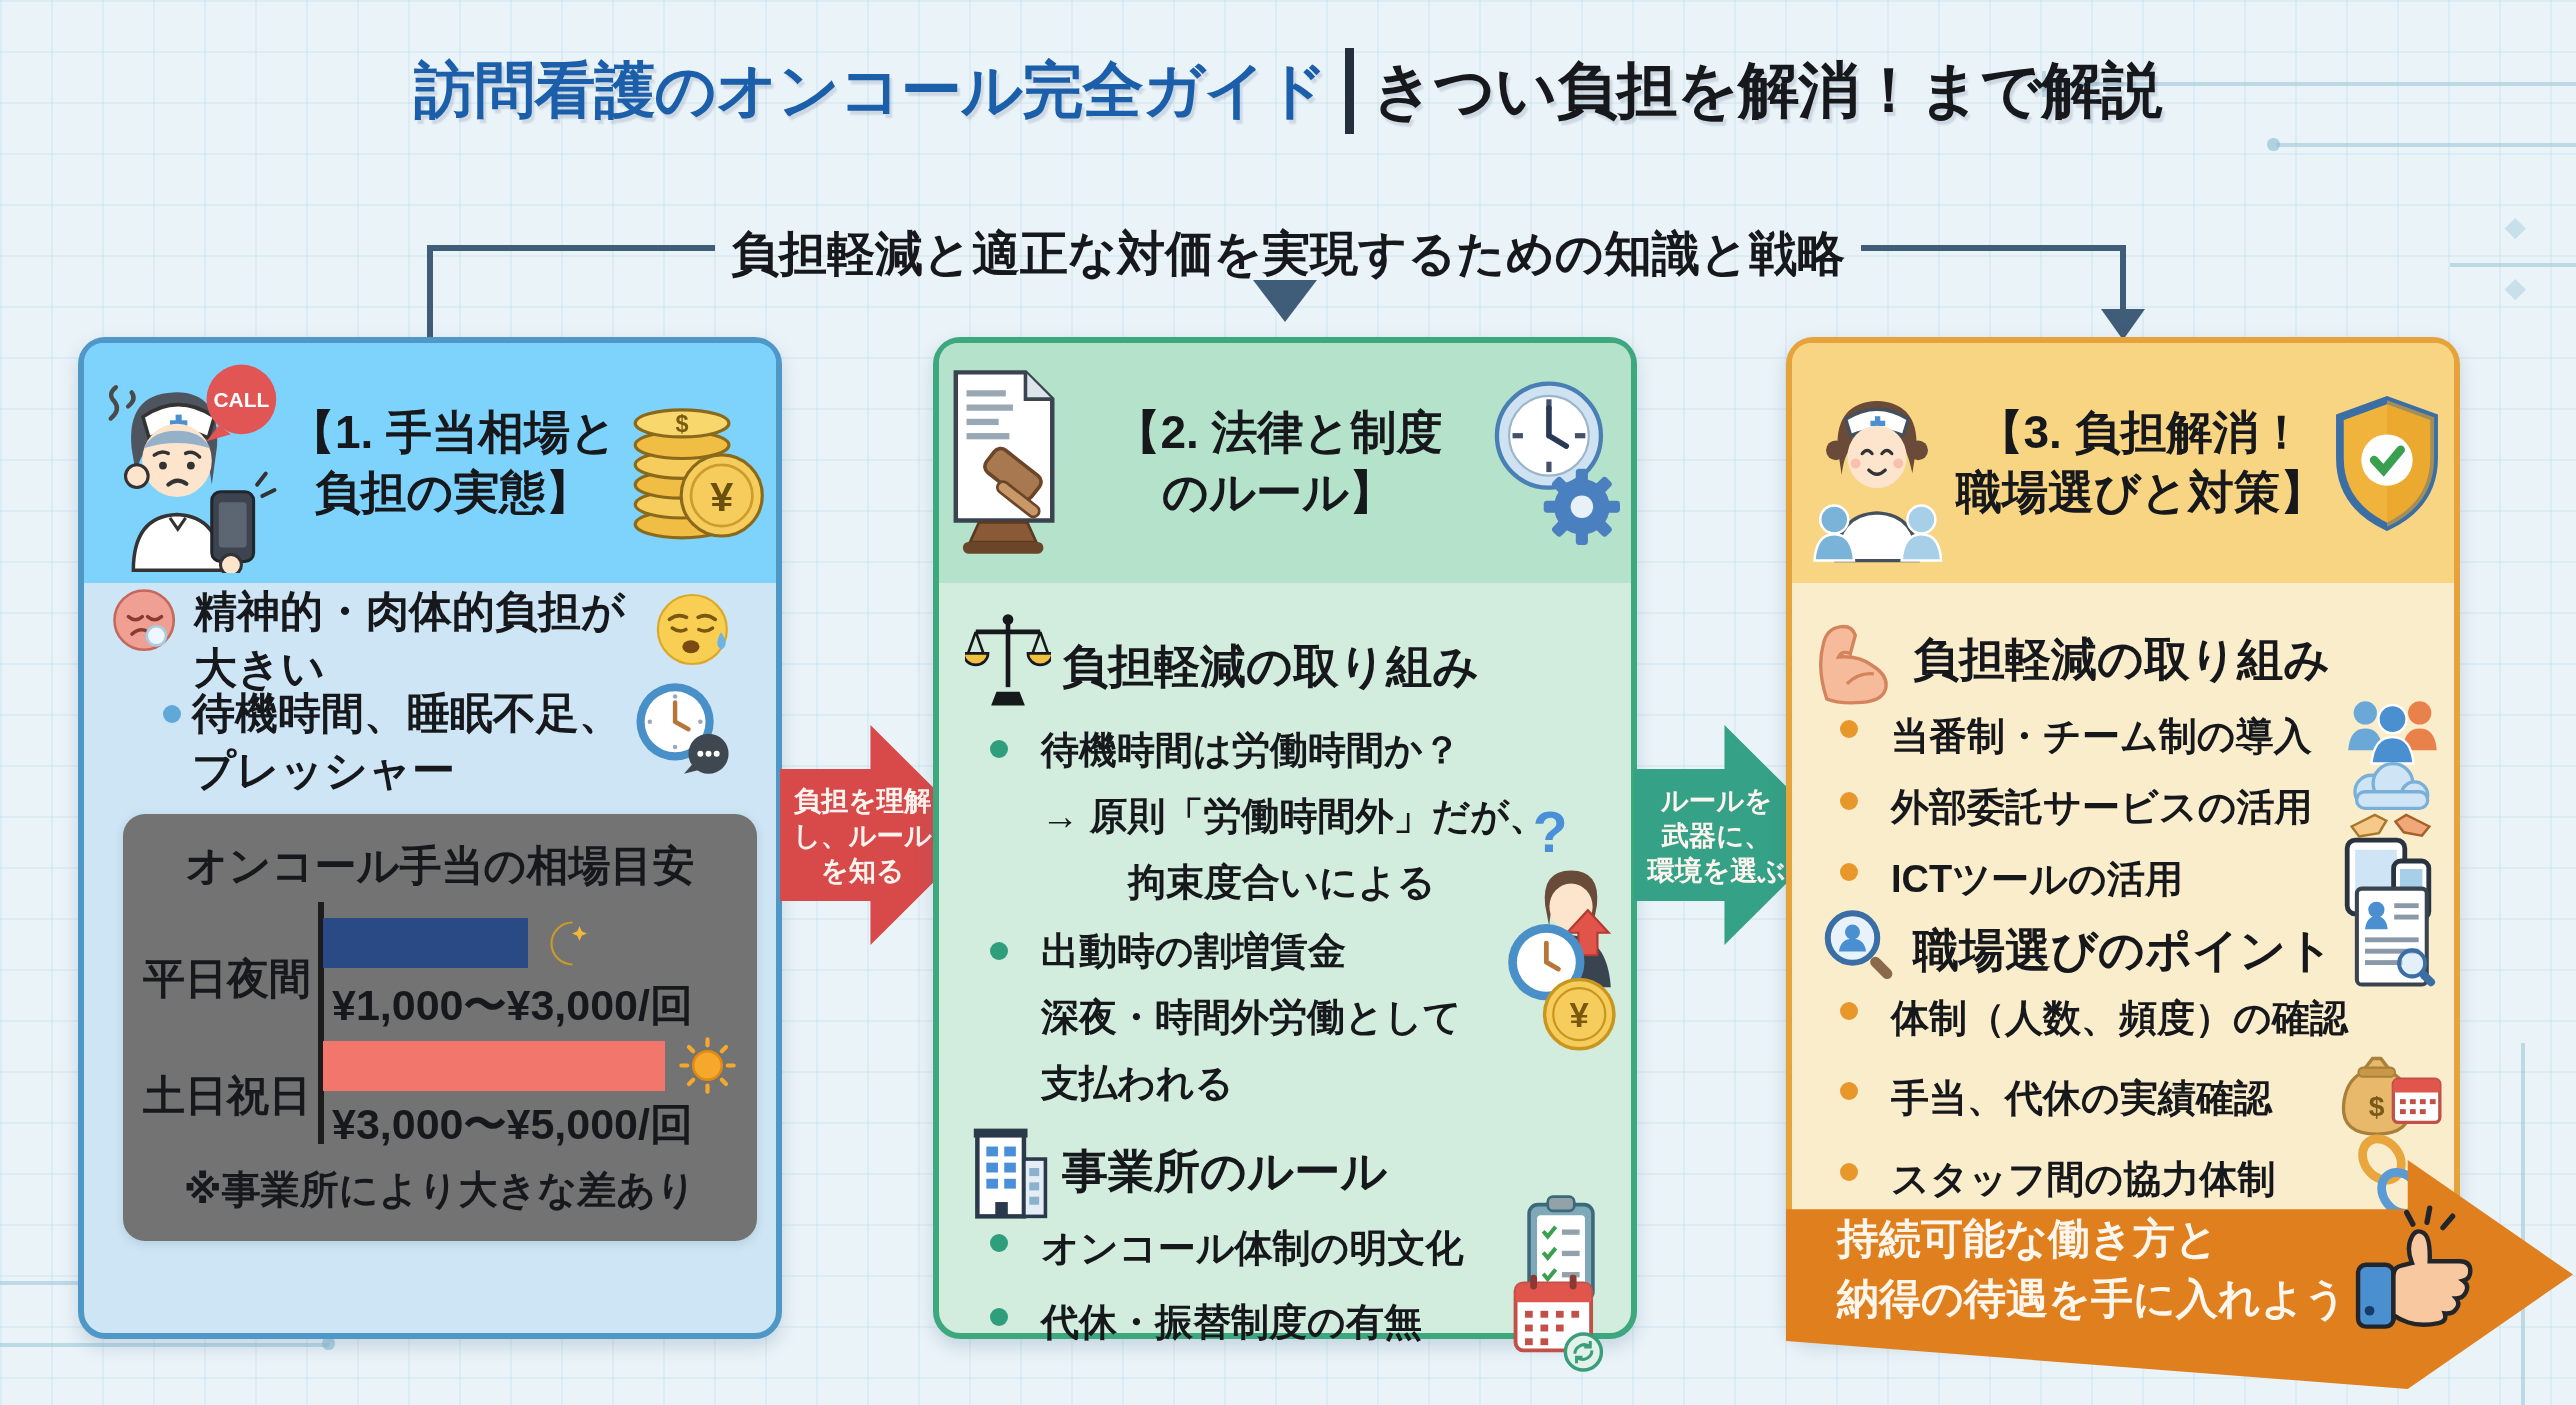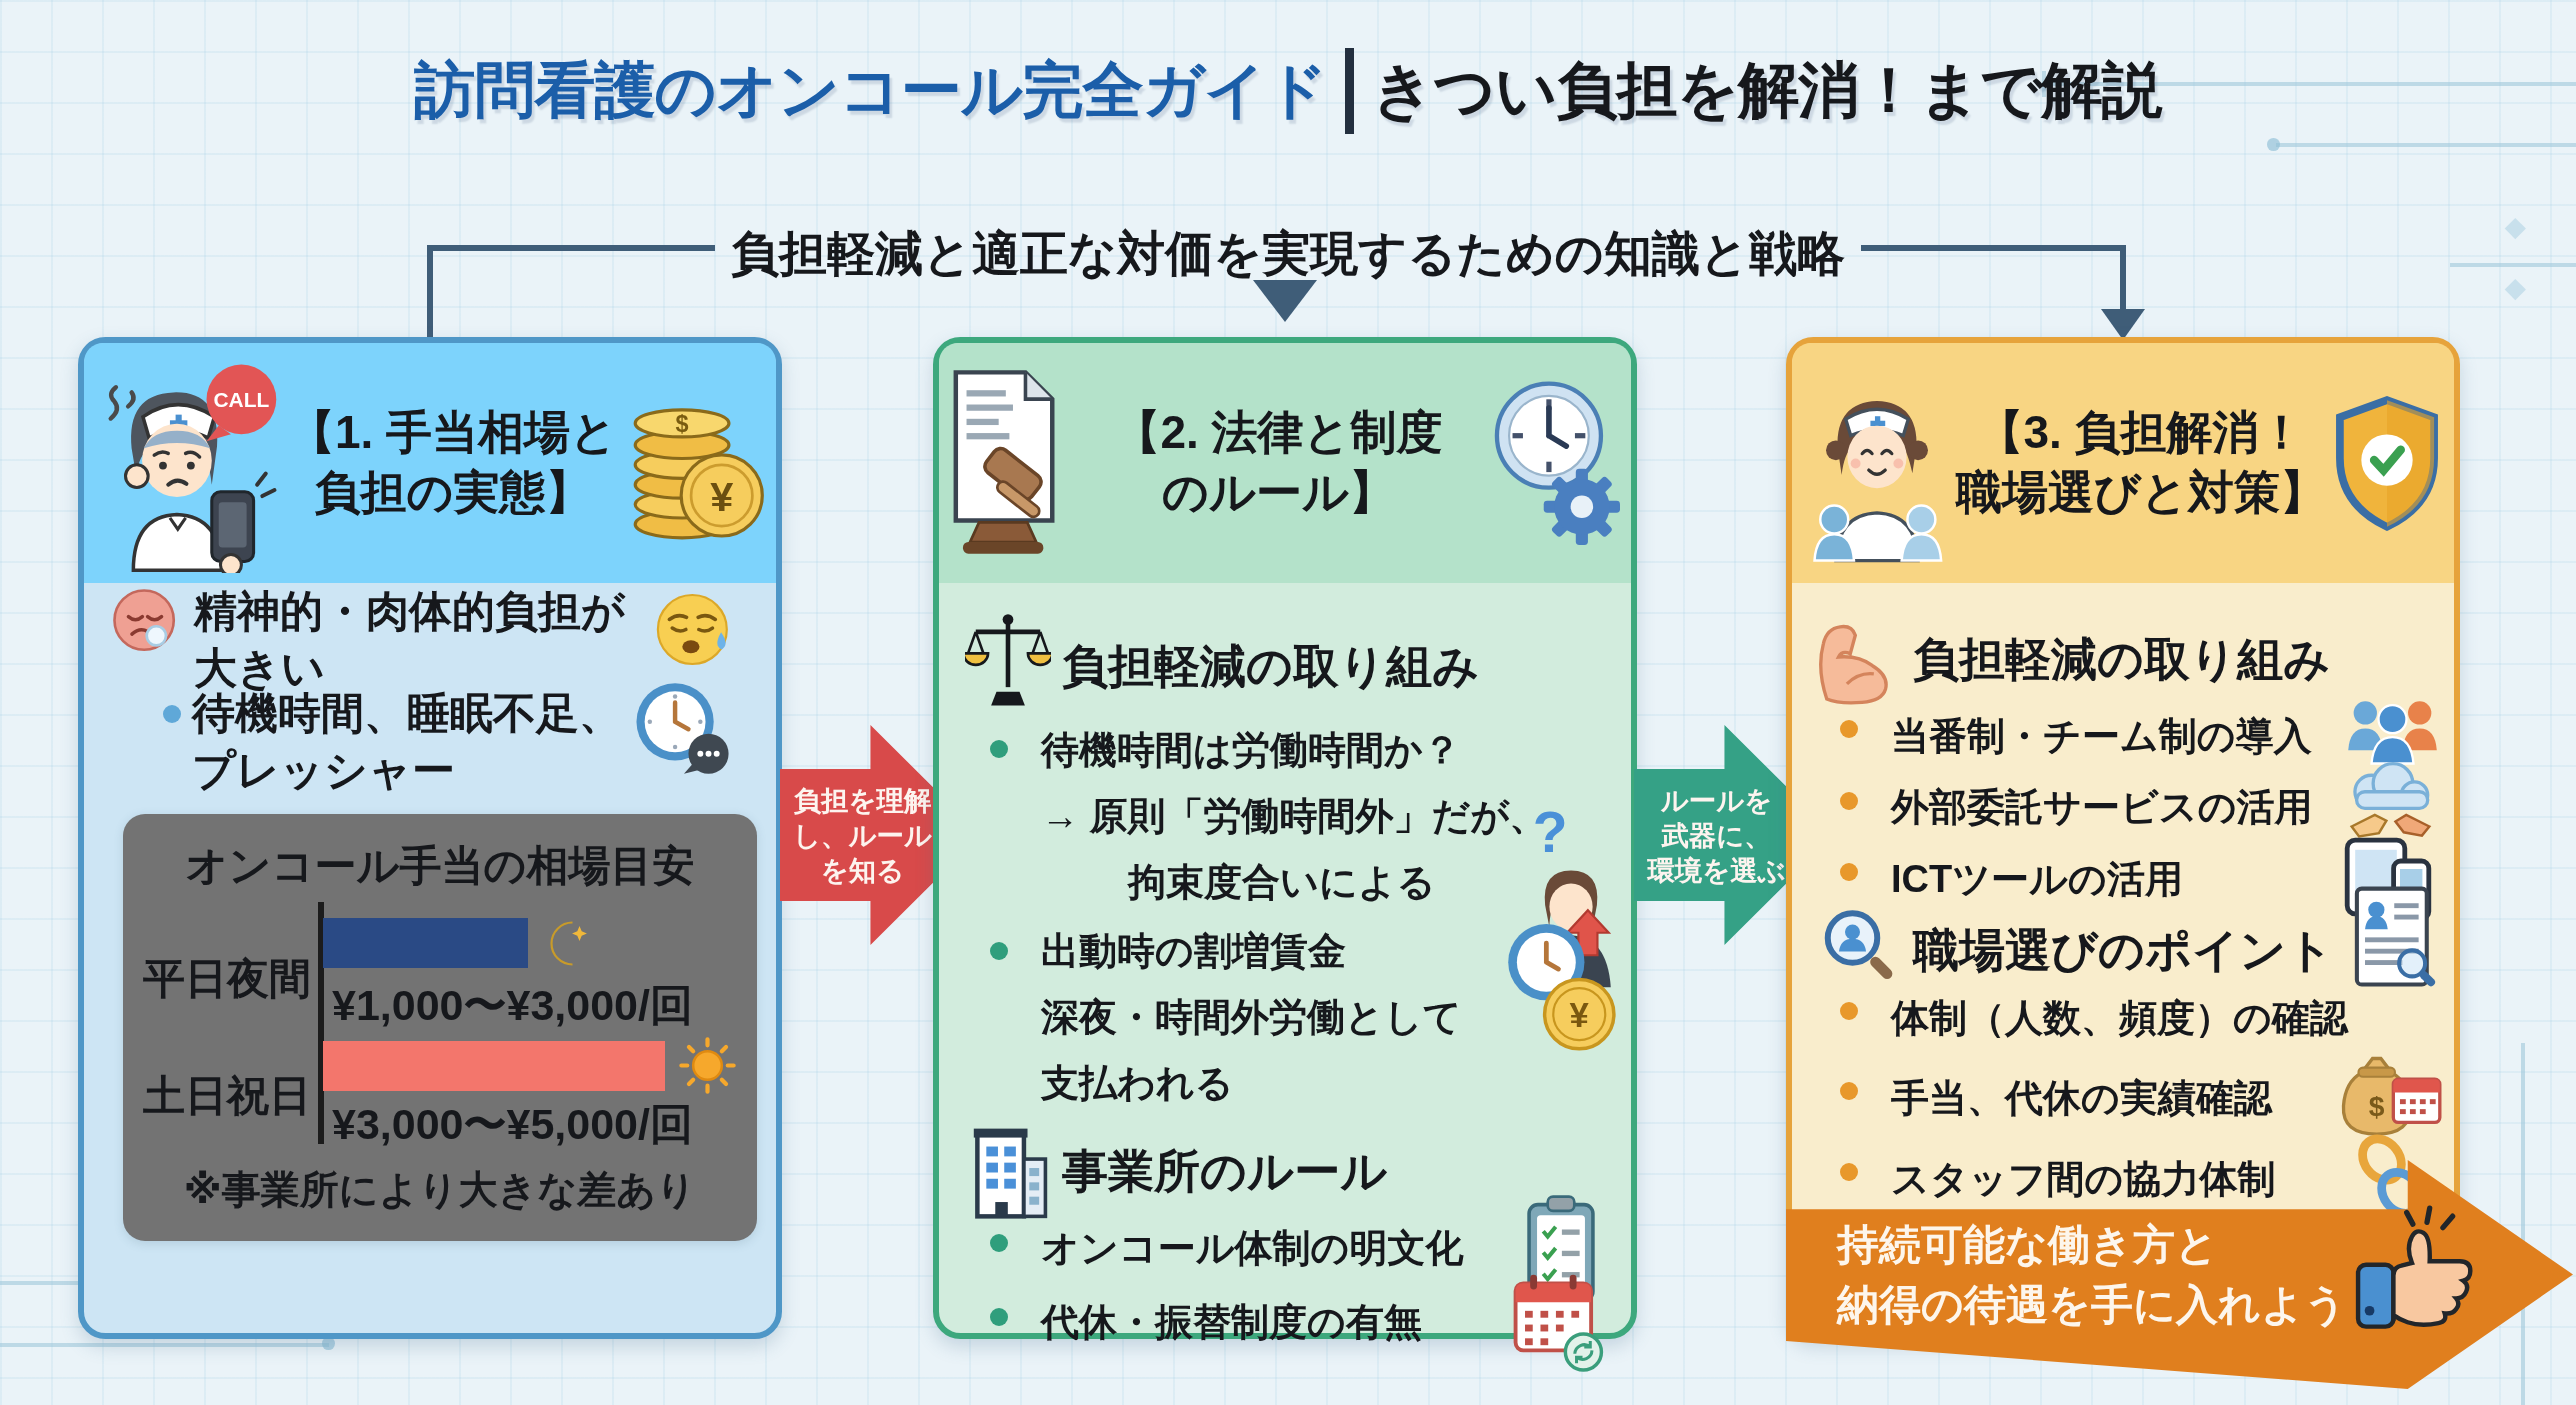--- a/index.html
+++ b/index.html
@@ -76,21 +76,21 @@
   .flow-arrow{position:absolute;top:725px;width:201px;height:220px;
     clip-path:polygon(0 20%,45% 20%,45% 0,100% 50%,45% 100%,45% 80%,0 80%);}
   .a1{left:780px;background:#d84a4a;}
   .a2{left:1634px;background:#35a186;}
   .fa-text{position:absolute;left:0;top:50%;transform:translateY(-50%);width:165px;text-align:center;
     font-size:27.4px;font-weight:800;color:#fdf4ef;line-height:35px;}
   
   .banner{position:absolute;left:1786px;top:1160px;width:787px;height:229px;background:#e07f1e;
     clip-path:polygon(0 21.5%,79% 21.5%,79% 0,100% 50%,79% 100%,0 79%);}
   .banner-text{position:absolute;left:51px;top:49px;height:131px;display:flex;flex-direction:column;
-    justify-content:center;font-size:42px;font-weight:900;color:#fdf6ec;line-height:60px;white-space:nowrap;}
+    justify-content:flex-start;font-size:42px;font-weight:900;color:#fdf6ec;line-height:60px;white-space:nowrap;}
   .banner-thumb{position:absolute;left:565px;top:42px;}
 </style>
 </head>
 <body>
 
 <div class="stage">
 
   <div class="dline" style="left:2042px;top:82px;width:534px;height:3.7px;"></div>
   <div class="dline" style="left:2042px;top:71px;width:3.7px;height:25.6px;"></div>
   <div class="dline" style="left:2276px;top:143px;width:300px;height:3.7px;"></div>

